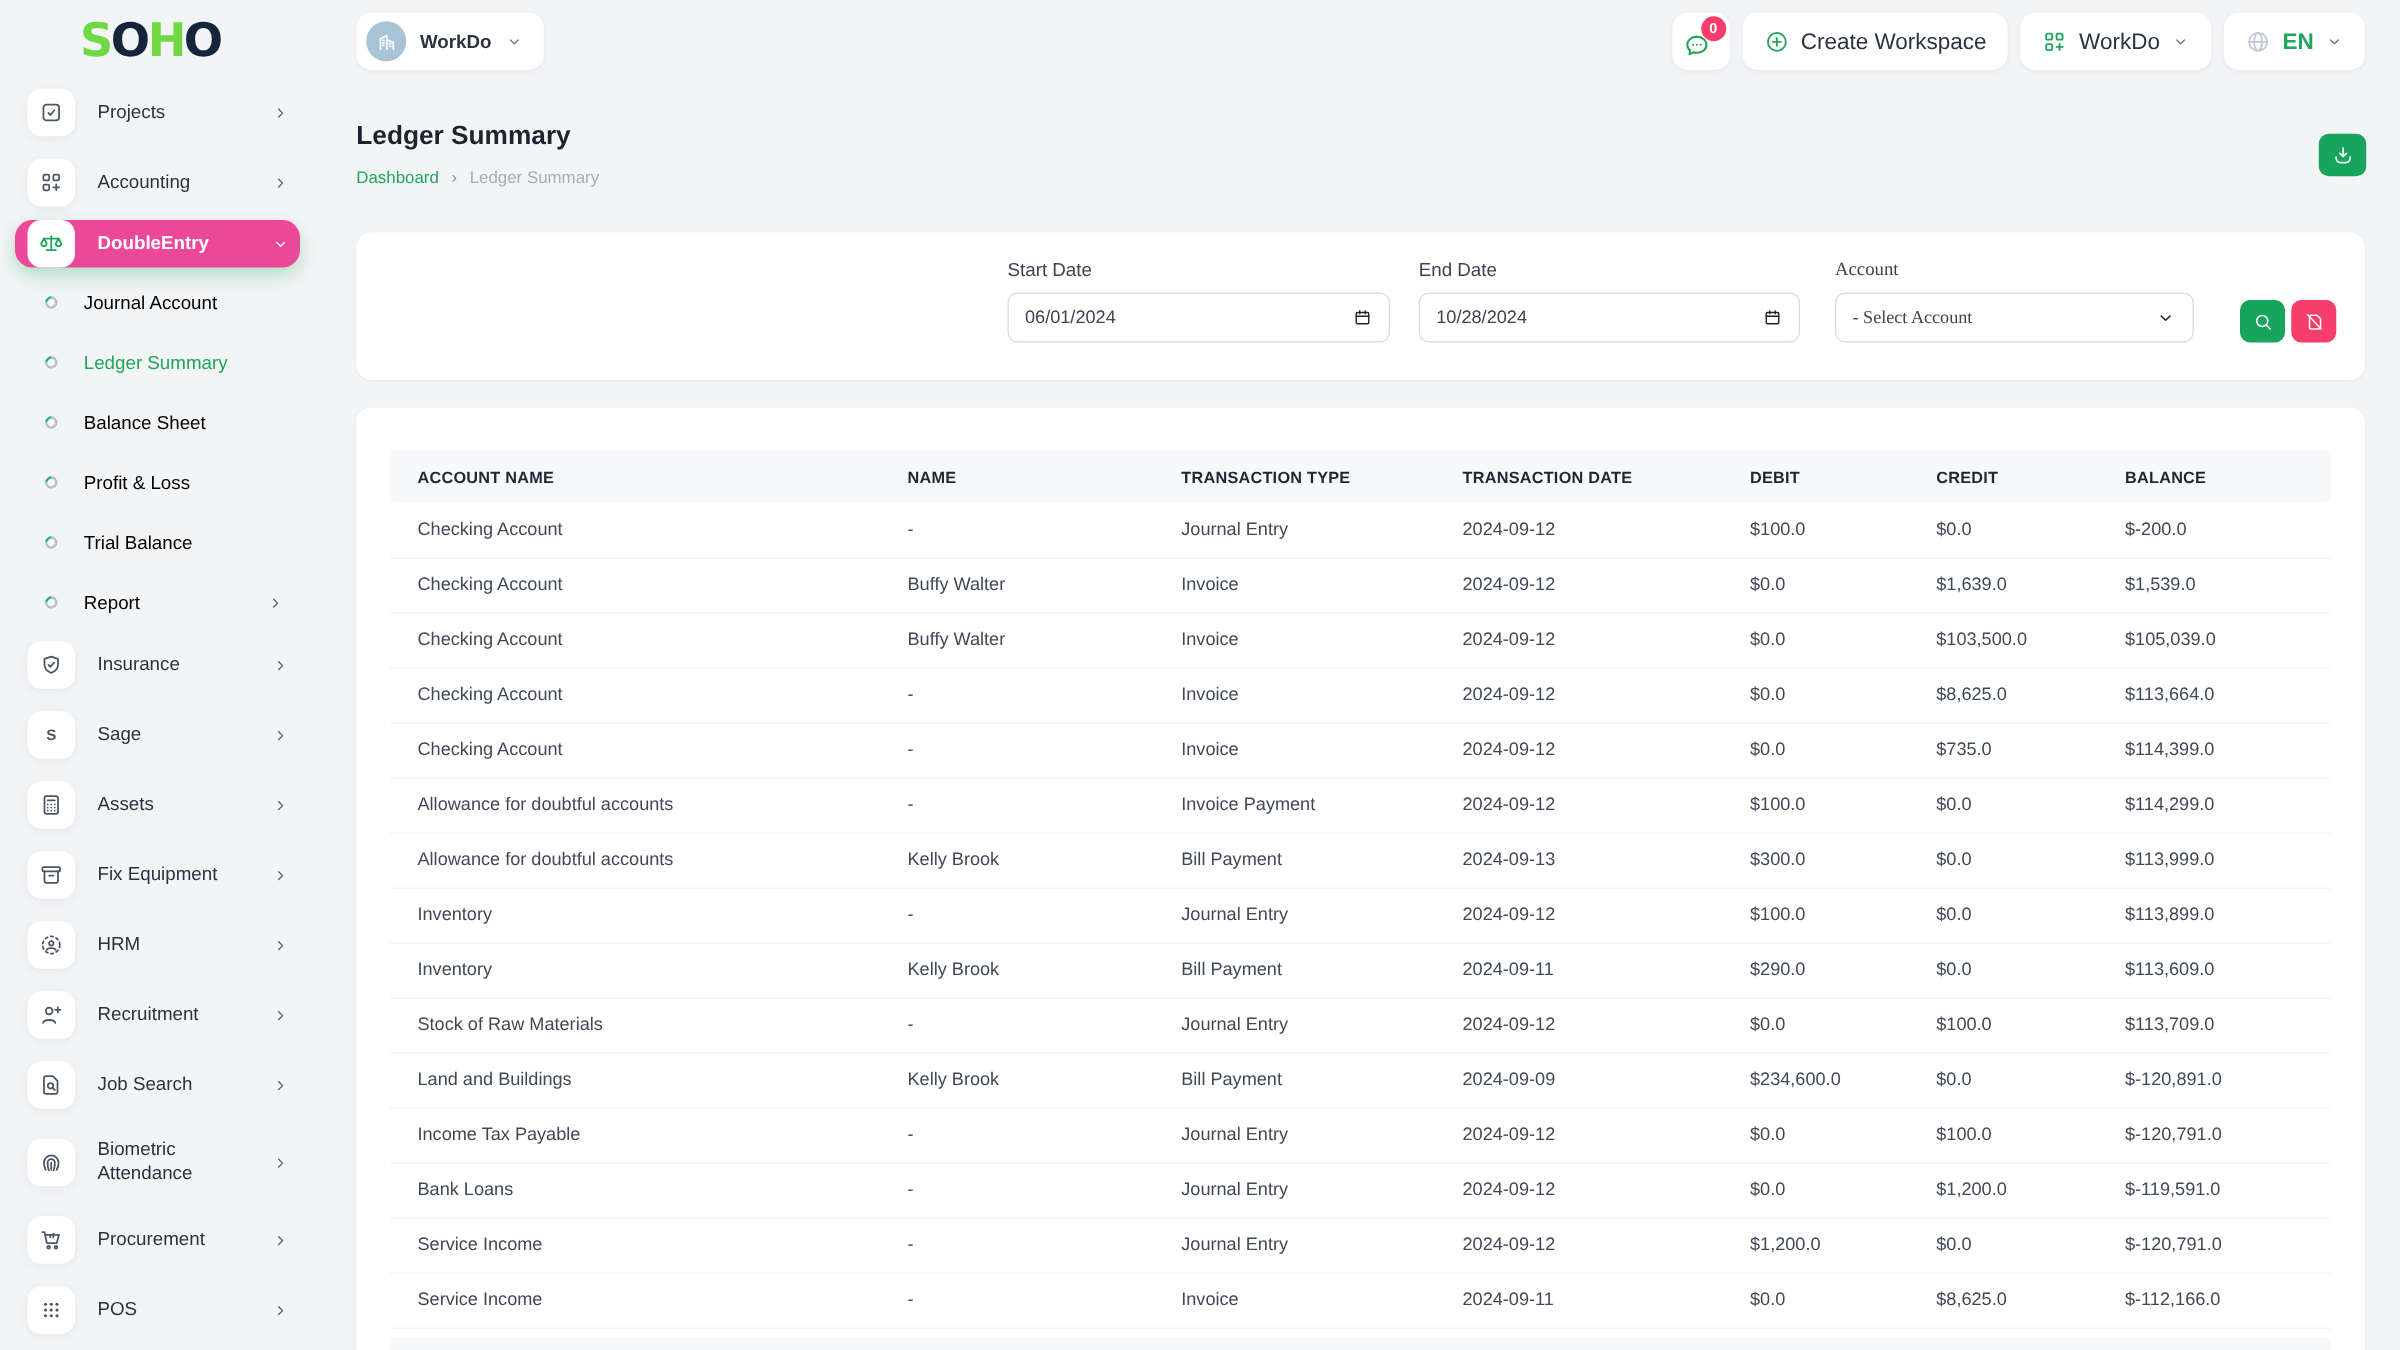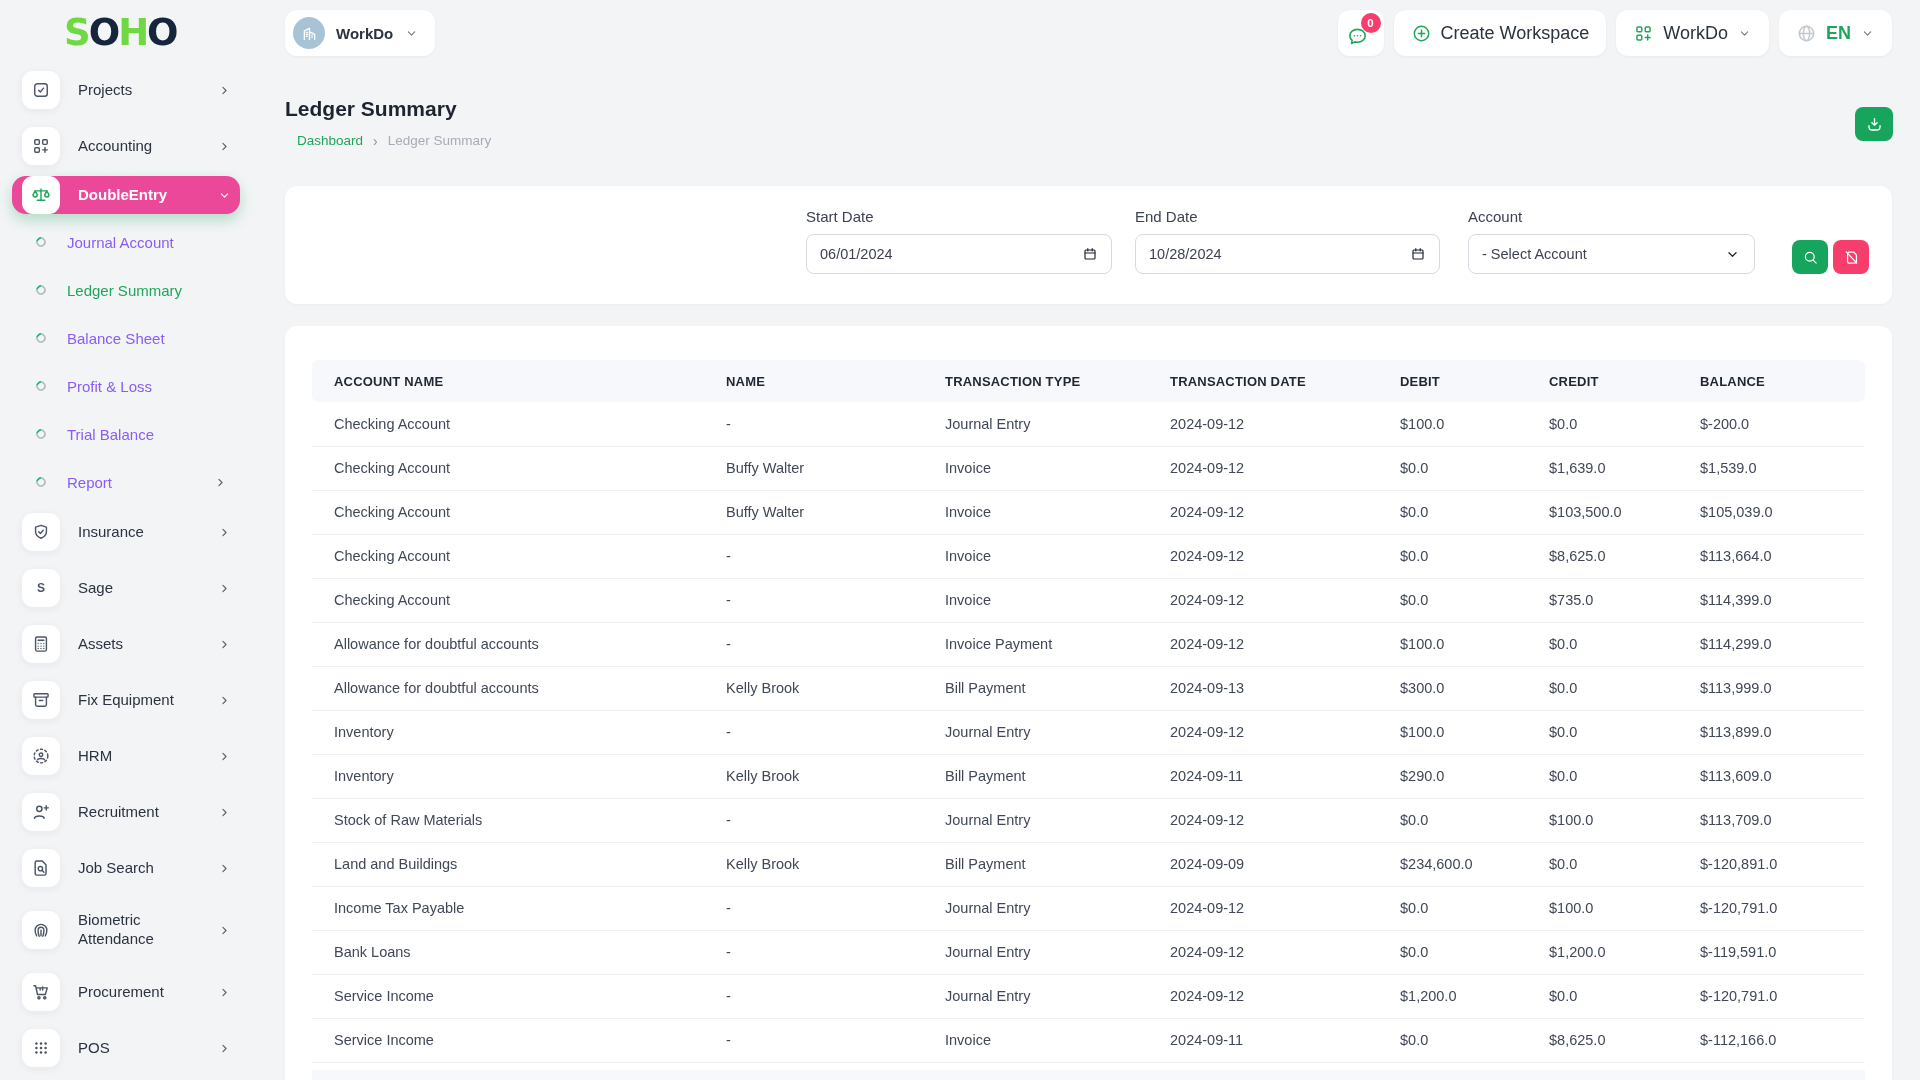--- a/index.html
+++ b/index.html
@@ -29,27 +29,27 @@
   .icon-box { width:38px; height:38px; border-radius:11px; background:#fff; box-shadow:0 2px 8px rgba(20,30,55,.06); display:flex; align-items:center; justify-content:center; color:#4b5563; flex:none; }
   .menu-label { margin-left:18px; font-size:15px; font-weight:500; color:#2b3240; flex:1; line-height:1.25; }
   .menu-item .chev-r { margin-right:8px; color:#555d6a; }
   .menu-item.active { background:#ec4899; border-radius:14px; height:38px; box-shadow:0 6px 14px rgba(31,166,90,.3);justify-content:center; }
   .menu-item.active .icon-box { color:#1fa65a; box-shadow:none; }
   .menu-item.active .menu-label { color:#fff; font-weight:700; }
   .menu-item.active .chev-r { color:#fff; }
   .menu-item.tall { height:64px; }
   .sub-item { display:flex; align-items:center; height:48px; padding-left:24px; cursor:pointer; }
   .bullet { width:10px; height:10px; border-radius:50%; border:2px solid #b9bfc9; border-top-color:#2bb673; transform:rotate(-40deg); flex:none; }
-  .sub-label { margin-left:21px; font-size:15px; font-weight:500; color:#8b5cf6; flex:1; }
+  .sub-label { margin-left:21px; font-size:15px; font-weight:500; color:#000000; flex:1; }
   .sub-item.active .sub-label { color:#1fa65a; }
   .sub-item .chev-r { margin-right:12px; color:#555d6a; }
 
   
   .page-title { position:absolute; left:285px; top:97px; font-size:21px; font-weight:700; color:#1c2430; }
-  .breadcrumb { position:absolute; left:297px; top:133px; display:flex; align-items:flex-start; gap:10px; font-size:13.5px; }
+  .breadcrumb { position:absolute; left:285px; top:133px; display:flex; align-items:center; gap:10px; font-size:13.5px; }
   .breadcrumb .link { color:#1fa65a; cursor:pointer; }
   .breadcrumb .sep { color:#8d94a0; font-size:14px; }
   .breadcrumb .current { color:#a6acb7; }
   .download-btn { position:absolute; left:1855px; top:107px; width:38px; height:34px; background:#17a45c; border-radius:8px; color:#fff; display:flex; align-items:center; justify-content:center; cursor:pointer; }
 
   
   .filter-card { position:absolute; left:285px; top:186px; width:1607px; height:118px; background:#fff; border-radius:12px; box-shadow:0 1px 3px rgba(20,30,55,.04); }
   .f-field { position:absolute; top:22px; }
   .f-label { font-size:15px; color:#3c4250; margin-bottom:9px; }
   .input { border:1px solid #d5dae0; border-radius:8px; height:40px; background:#fff; display:flex; align-items:center; justify-content:space-between; padding:0 13px; font-size:14.5px; color:#3c4250; cursor:pointer; }
@@ -403,21 +403,21 @@
       <div class="input">
         <span>10/28/2024</span>
         <span class="cal-ic">
             <svg viewBox="0 0 24 24" width="16" height="16" fill="none" stroke="currentColor" stroke-width="1.7" stroke-linecap="round" stroke-linejoin="round">
               <rect x="4.5" y="6" width="15" height="13.5" rx="1.5"></rect>
               <path d="M4.5 10.5h15M8.7 4v3.5M15.3 4v3.5"></path>
             </svg>
           </span>
       </div>
     </div>
-    <div class="f-field" style="left:1183px; width:287px;">
+    <div class="f-field" style="left:1183px; width:287px;font-family:Liberation Serif, serif;">
       <div class="f-label">Account</div>
       <div class="input">
         <span>- Select Account</span>
         <span class="sel-chev">
             <svg viewBox="0 0 24 24" width="17" height="17" fill="none" stroke="currentColor" stroke-width="1.7" stroke-linecap="round" stroke-linejoin="round">
               <path d="M7 9.5l5 5 5-5"></path>
             </svg>
           </span>
       </div>
     </div>

